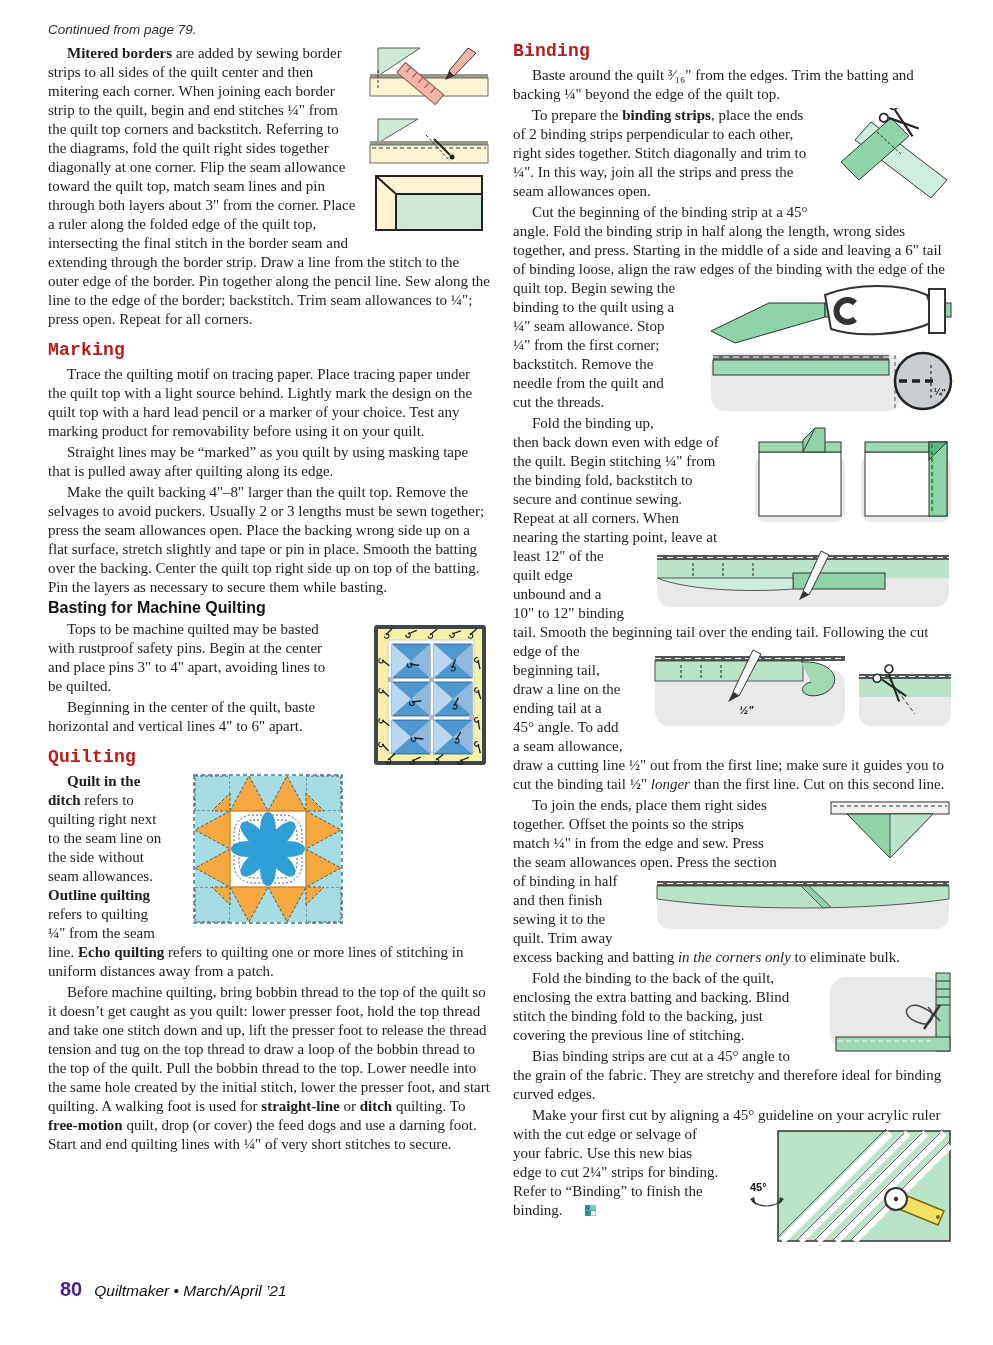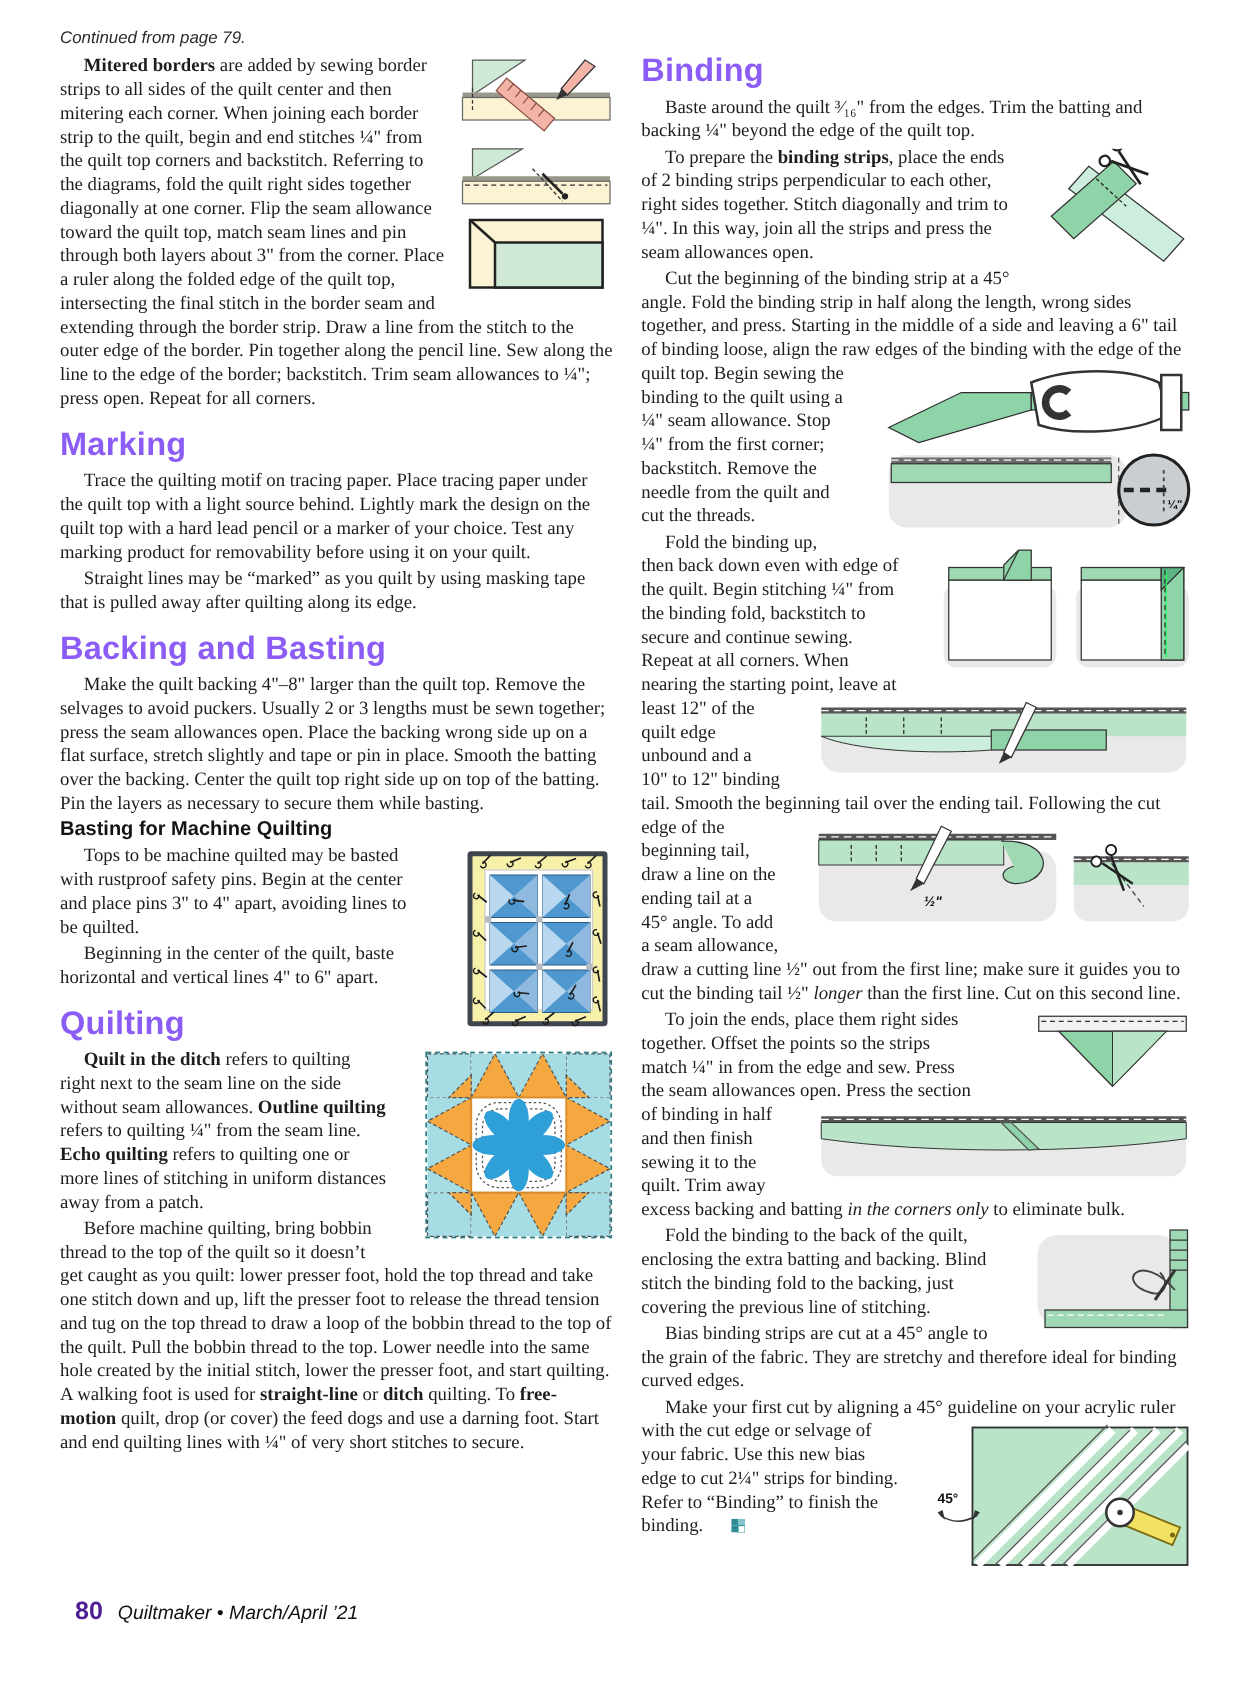--- a/index.html
+++ b/index.html
@@ -4,22 +4,22 @@
 <style>
   html,body{margin:0;padding:0;background:#ffffff;}
   .page{position:relative;width:993px;height:1345px;background:#fff;overflow:hidden;
         font-family:"Liberation Serif",serif;color:#1d1d1d;}
   .col{position:absolute;top:0;}
   .col-left{left:48px;top:22px;width:442px;}
   .col-right{left:513px;top:30px;width:440px;}
   p.body{margin:0 0 2px 0;text-indent:19px;font-size:15px;line-height:19px;color:#1d1d1d;}
   .seg-b{font-weight:bold;}
   .seg-i{font-style:italic;}
-  h2.section{font-family:Liberation Sans, sans-serif;font-size:26px;font-weight:700;
-             color:#8b5cf6;margin:11px 0 5px 0;letter-spacing:.2px;}
+  h2.section{font-family:Liberation Mono, monospace;font-size:18px;font-weight:700;
+             color:#b91c1c;margin:11px 0 5px 0;letter-spacing:.2px;}
   h3.sub{font-family:"Liberation Sans",sans-serif;font-size:16px;font-weight:700;
          color:#141414;margin:0 0 3px 0;}
   p.continued{margin:0 0 7px 0;font:italic 13.5px "Liberation Sans",sans-serif;color:#2b2b2b;}
   .fig{float:right;margin:2px 0 4px 10px;}
   .figstack svg{display:block;margin-bottom:7px;}
   .endmark{display:inline-block;vertical-align:-1px;}
   .footer{position:absolute;left:60px;top:1278px;display:flex;align-items:baseline;gap:12px;}
   .footer .num{font:700 20px "Liberation Sans",sans-serif;color:#4c1d95;}
   .footer .mag{font:italic 15.5px "Liberation Sans",sans-serif;color:#111;}
   svg text{font-family:"Liberation Sans",sans-serif;}
@@ -73,21 +73,20 @@
           <line x1="8" y1="2" x2="28" y2="20" stroke="#222" stroke-width="2"></line>
         </svg>
       </span>
       <span><span class="seg-b">Mitered borders</span><span> are added by sewing border strips to all sides of the quilt center and then mitering each corner. When joining each border strip to the quilt, begin and end stitches ¼" from the quilt top corners and backstitch. Referring to the diagrams, fold the quilt right sides together diagonally at one corner. Flip the seam allowance toward the quilt top, match seam lines and pin through both layers about 3" from the corner. Place a ruler along the folded edge of the quilt top, intersecting the final stitch in the border seam and extending through the border strip. Draw a line from the stitch to the outer edge of the border. Pin together along the pencil line. Sew along the line to the edge of the border; backstitch. Trim seam allowances to ¼"; press open. Repeat for all corners.</span></span>
     </p>
 
     <h2 class="section">Marking</h2>
     <p class="body"><span><span>Trace the quilting motif on tracing paper. Place tracing paper under the quilt top with a light source behind. Lightly mark the design on the quilt top with a hard lead pencil or a marker of your choice. Test any marking product for removability before using it on your quilt.</span></span></p>
     <p class="body"><span><span>Straight lines may be “marked” as you quilt by using masking tape that is pulled away after quilting along its edge.</span></span></p>
 
-    <h2 class="section">Backing and Basting</h2>
     <p class="body"><span><span>Make the quilt backing 4"–8" larger than the quilt top. Remove the selvages to avoid puckers. Usually 2 or 3 lengths must be sewn together; press the seam allowances open. Place the backing wrong side up on a flat surface, stretch slightly and tape or pin in place. Smooth the batting over the backing. Center the quilt top right side up on top of the batting. Pin the layers as necessary to secure them while basting.</span></span></p>
 
     <h3 class="sub">Basting for Machine Quilting</h3>
     <p class="body">
       <span class="fig">
         <svg width="118" height="146" viewBox="0 0 118 146">
           <defs>
             <g id="qpin">
               <line x1="0" y1="0" x2="8" y2="-5" stroke="#1a1a1a" stroke-width="1.3"></line>
               <path d="M-2,1 a2.3,2.3 0 1 0 2.2,-2.2" fill="none" stroke="#1a1a1a" stroke-width="1.1"></path>

